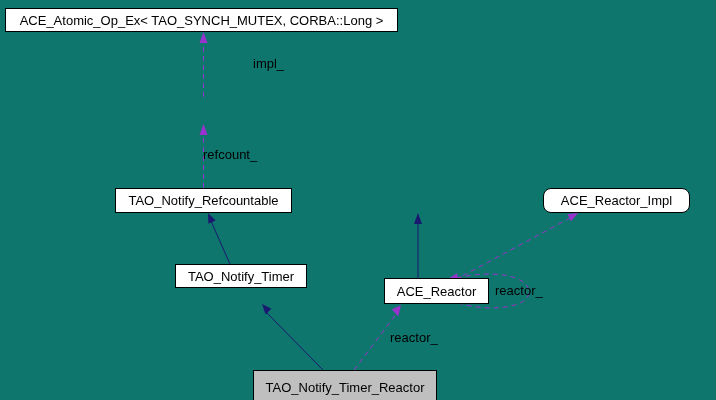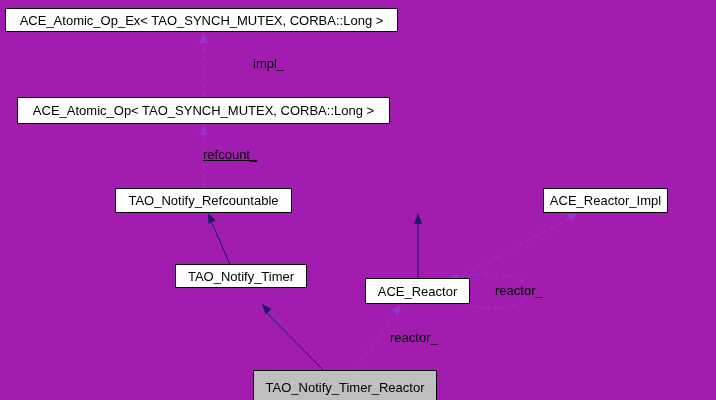--- a/index.html
+++ b/index.html
@@ -1,20 +1,20 @@
 <!DOCTYPE html>
 <html><head>
 <meta charset="utf-8">
 <style>
   html, body { margin: 0; padding: 0; background: #ffffff; }
   .stage {
     position: relative;
     width: 716px;
     height: 400px;
-    background: #a21caf;
+    background: #0f766e;
     font-family: "Liberation Sans", sans-serif;
     overflow: hidden;
   }
   .edges-svg {
     position: absolute;
     left: 0; top: 0;
     width: 716px; height: 400px;
   }
   .node {
     position: absolute;
@@ -87,35 +87,34 @@
     </g>
 
     <g>
       <line class="usage-line" x1="354" y1="370" x2="397" y2="313"></line>
       <polygon class="usage-head" points="401,305 398.3,316.6 391.9,309.5"></polygon>
     </g>
   </svg>
 
   <div class="node" style="left:5px; top:8px; width:393px; height:24px;">ACE_Atomic_Op_Ex&lt; TAO_SYNCH_MUTEX, CORBA::Long &gt;</div>
 
-  <div class="node" style="left:17px; top:97px; width:373px; height:27px;">ACE_Atomic_Op&lt; TAO_SYNCH_MUTEX, CORBA::Long &gt;</div>
 
   <div class="node" style="left:115px; top:188px; width:177px; height:25px;text-align:right;">TAO_Notify_Refcountable</div>
 
 
-  <div class="node" style="left:543px; top:188px; width:125px; height:25px;">ACE_Reactor_Impl</div>
+  <div class="node" style="left:543px; top:188px; width:147px; height:25px;border-radius:8px;">ACE_Reactor_Impl</div>
 
   <div class="node" style="left:175px; top:264px; width:132px; height:24px;text-align:center;">TAO_Notify_Timer</div>
 
-  <div class="node" style="left:365px; top:278px; width:105px; height:26px;">ACE_Reactor</div>
+  <div class="node" style="left:384px; top:278px; width:105px; height:26px;">ACE_Reactor</div>
 
   <div class="node focus" style="left:253px; top:370px; width:184px; height:35px;">TAO_Notify_Timer_Reactor</div>
 
   <span class="edge-label" style="left:205px; top:56px;padding-left:48px;">impl_</span>
 
-  <span class="edge-label" style="left:203px; top:147px;text-decoration:underline;">refcount_</span>
+  <span class="edge-label" style="left:203px; top:147px;">refcount_</span>
 
 
   <span class="edge-label" style="left:495px; top:283px;">reactor_</span>
 
   <span class="edge-label" style="left:390px; top:330px;">reactor_</span>
 
 </div>
 
 </body></html>

